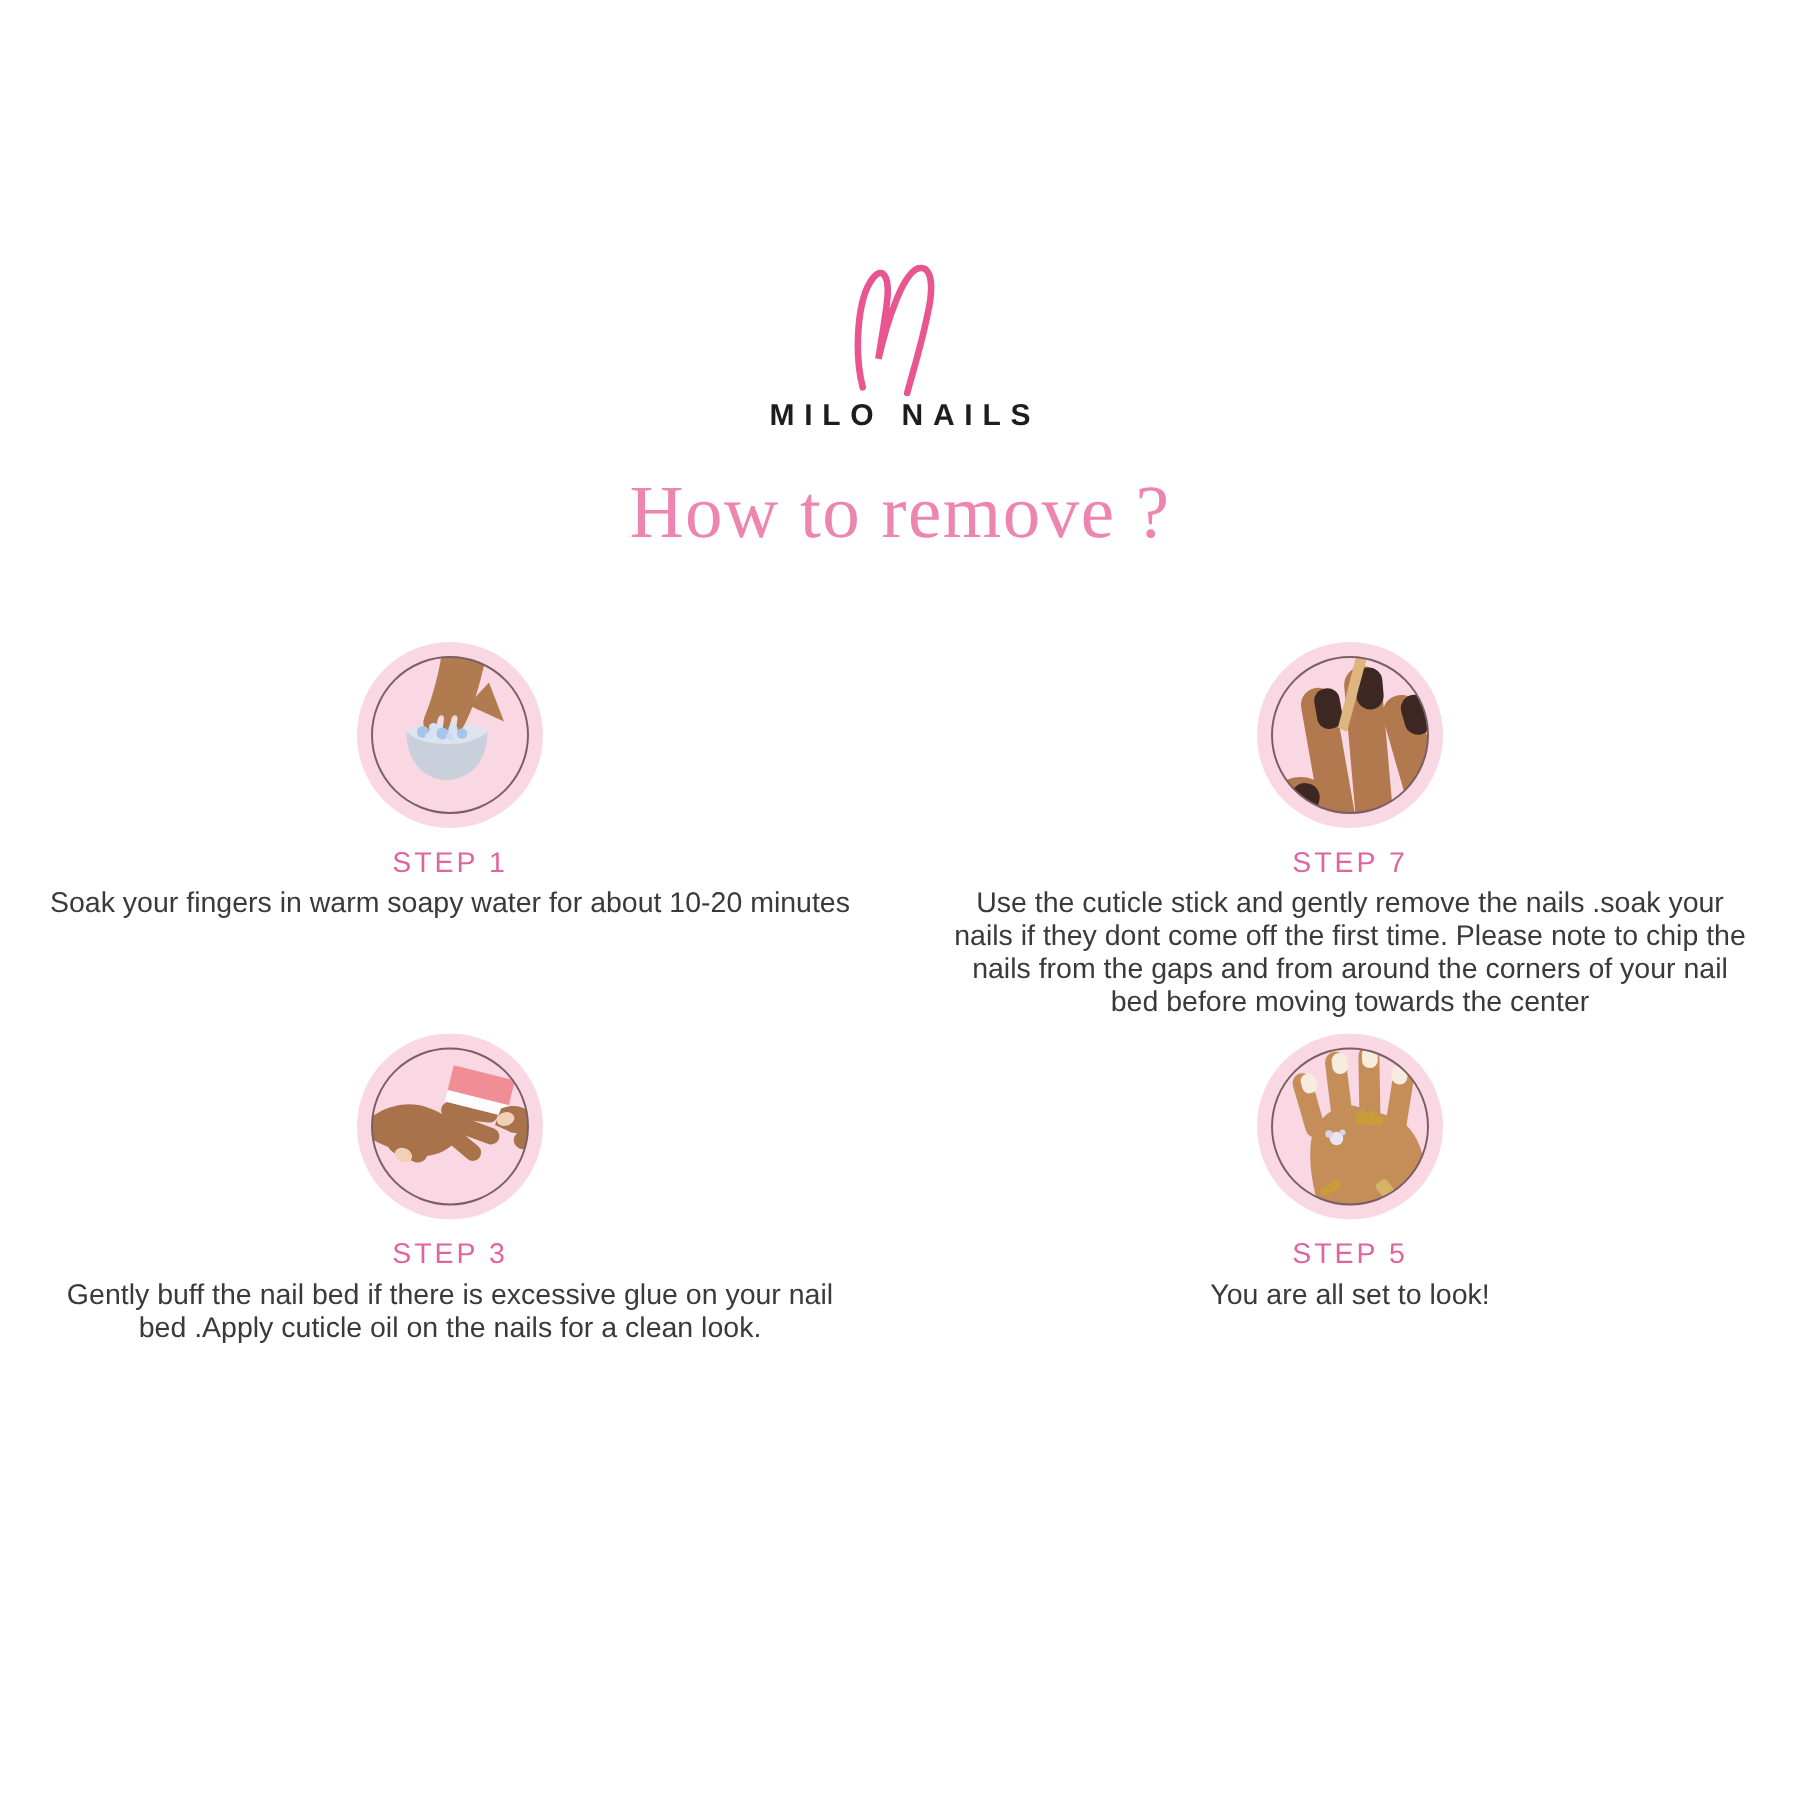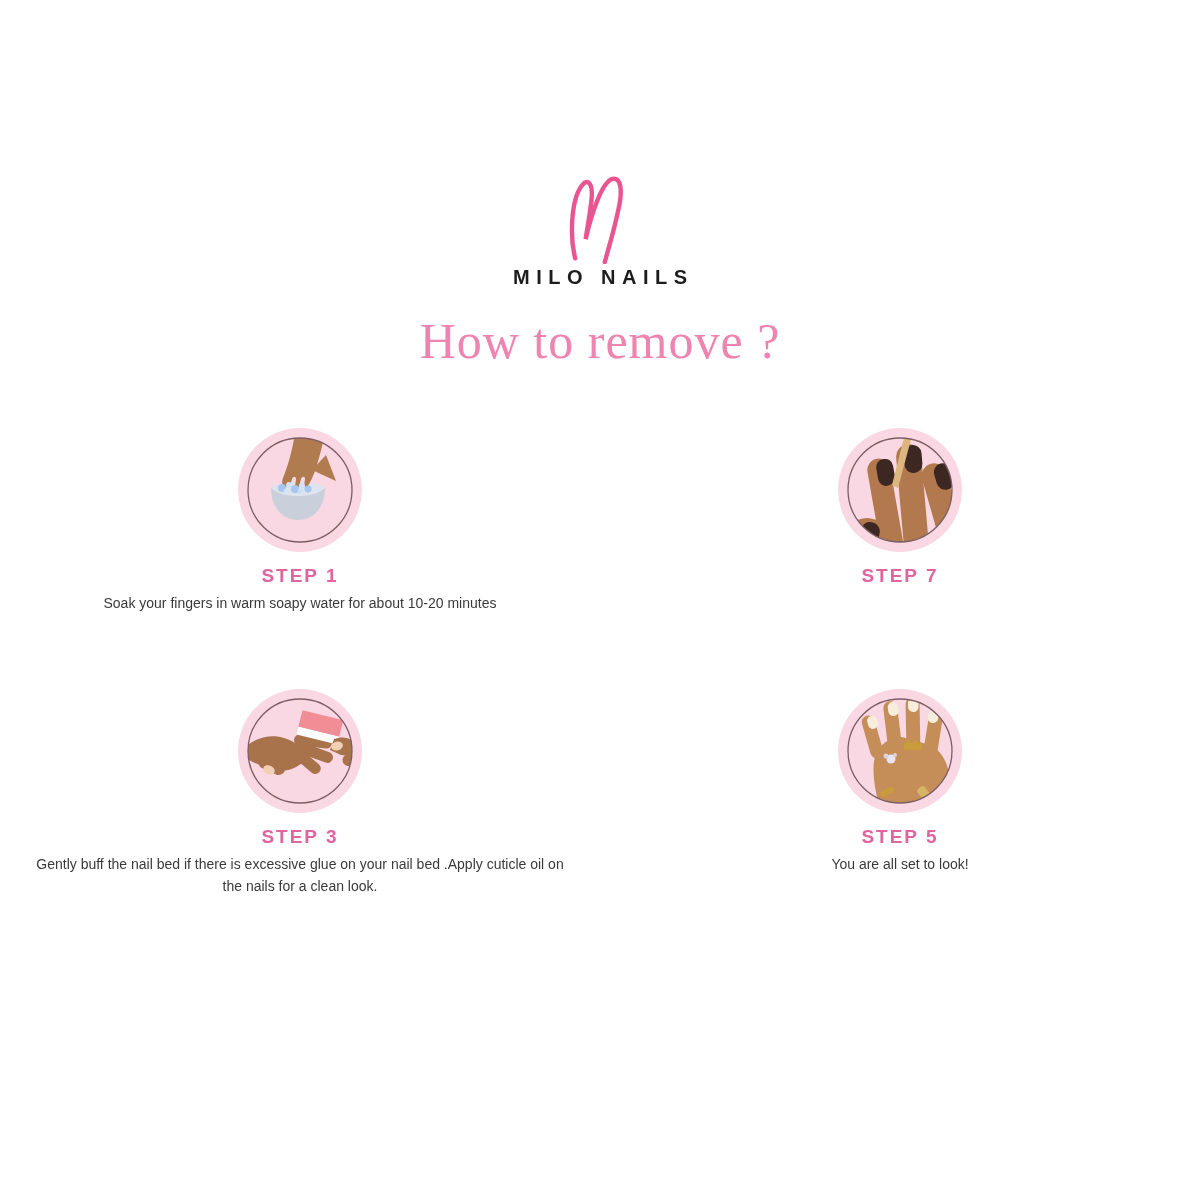--- a/index.html
+++ b/index.html
@@ -53,27 +53,27 @@
   .step{
     display:flex;flex-direction:column;align-items:center;
     padding-top:3px;
   }
   .step.row1{min-height:261px;}
   .step-circle{display:block;}
   .step-label{
     margin-top:12px;
     font-size:19px;
     line-height:24px;
-    font-weight:700;
+    font-weight:400;
     letter-spacing:2px;
     color:var(--step-label-pink);
   }
   .step-desc{
     margin-top:4px;
-    font-size:14px;
+    font-size:19px;
     line-height:22px;
     color:var(--body-text);
     text-align:center;
   }
   .desc-1{max-width:585px;}
   .desc-2{max-width:540px;}
   .desc-3{max-width:545px;}
   .desc-4{max-width:420px;}
 </style>
 </head>
@@ -141,20 +141,21 @@
             <rect x="39" y="31" width="17" height="27" rx="8" transform="rotate(-10 47 44)"></rect>
             <rect x="66" y="17" width="18" height="28" rx="9" transform="rotate(-5 75 31)"></rect>
             <rect x="97" y="35" width="18" height="27" rx="9" transform="rotate(-16 106 48)"></rect>
             <rect x="22" y="94" width="19" height="26" rx="9" transform="rotate(12 31 107)"></rect>
           </g>
           <path d="M68,2 L75,4 L60,60 L54,57 Z" fill="#dcb67e"></path>
         </g>
         <circle cx="62" cy="62" r="52" fill="none" stroke="var(--circle-outline)" stroke-width="1.3"></circle>
       </svg>
       <h3 class="step-label">STEP 7</h3>
+      <p class="step-desc desc-2">Use the cuticle stick and gently remove the nails .soak your nails if they dont come off the first time. Please note to chip the nails from the gaps and from around the corners of your nail bed before moving towards the center</p>
     </section>
 
     <section class="step row2">
       <svg class="step-circle" width="124" height="124" viewBox="0 0 124 124">
         <defs>
             <clipPath id="clip3">
               <circle cx="62" cy="62" r="52"></circle>
             </clipPath>
           </defs>
         <circle cx="62" cy="62" r="62" fill="var(--circle-pink)"></circle>

